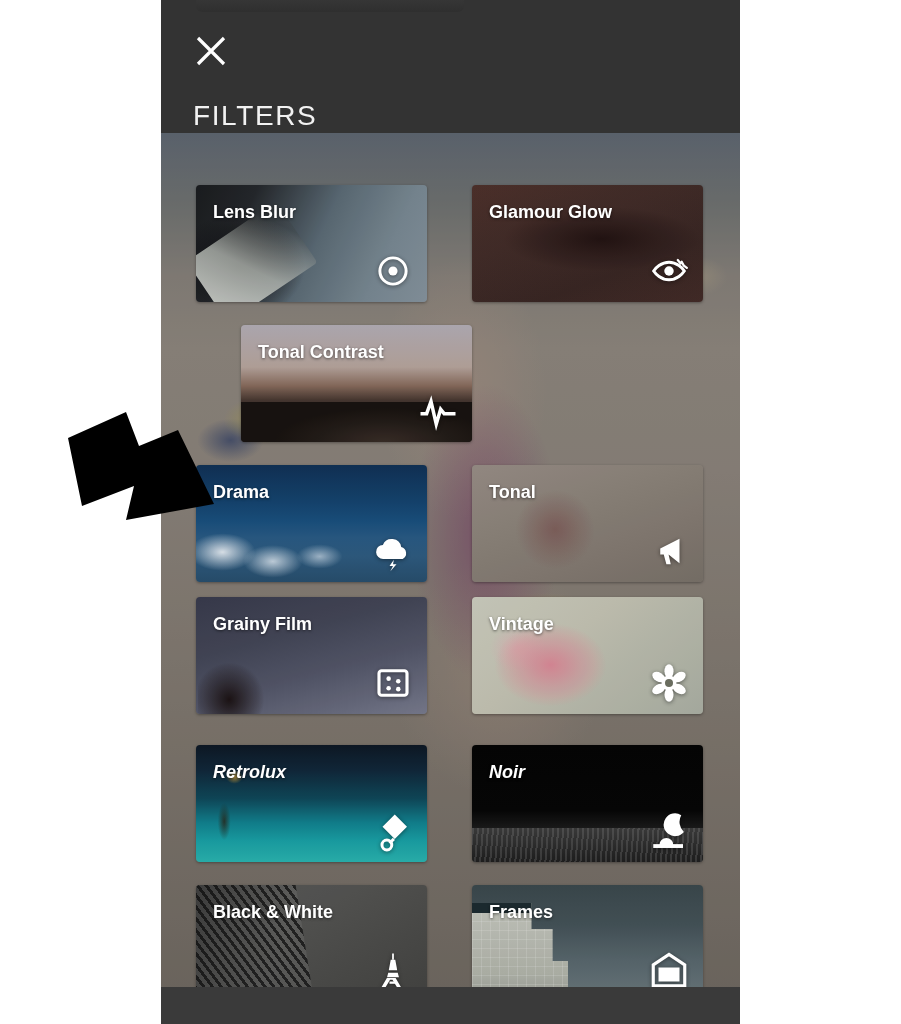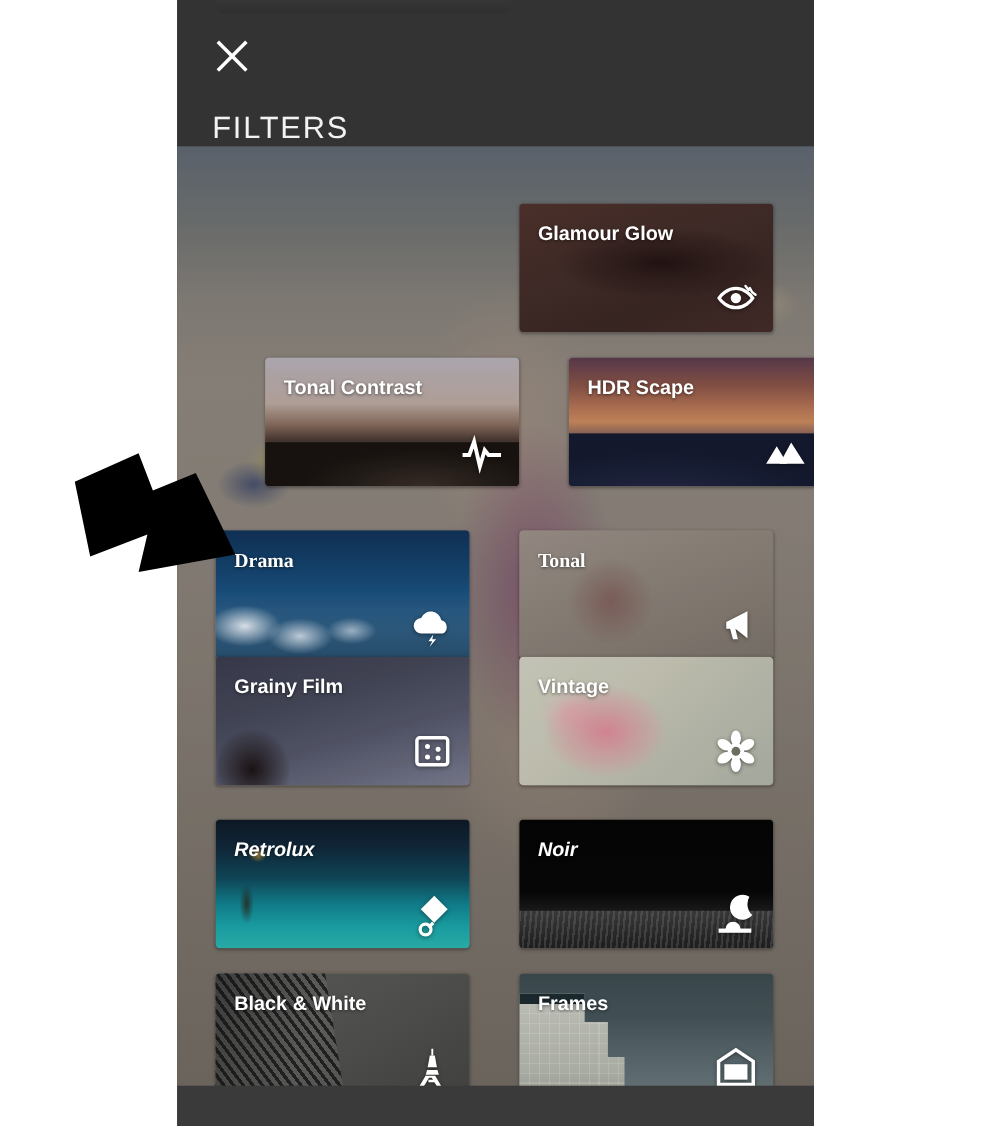--- a/index.html
+++ b/index.html
@@ -141,21 +141,21 @@
     z-index: 3;
     filter: drop-shadow(0 1px 2px rgba(0,0,0,0.45));
   }
   .tile .t-icon svg { display:block; width:42px; height:42px; fill:#ffffff; }
 
   
   .c0 { left: 35px; }
   .c1 { left: 311px; }
   .r0 { top: 52px; }
   .r1 { top: 192px; margin-left: 45px; }
-  .r2 { top: 349px; font-family: Liberation Serif, serif; }
+  .r2 { top: 332px; }
   .r3 { top: 464px; }
   .r4 { top: 612px; font-style: italic; }
   .r5 { top: 752px; }
 
   
   .th-lensblur {
     background:
       radial-gradient(ellipse 90px 70px at 18% 70%, rgba(15,15,18,0.95) 0%, rgba(15,15,18,0.25) 58%, rgba(15,15,18,0) 75%),
       linear-gradient(115deg, #1b1d20 0%, #26292d 22%, #5d6d78 52%, #7b8b95 78%, #8795a0 100%);
   }
@@ -305,20 +305,31 @@
       <svg viewBox="0 0 48 48" width="48" height="48" aria-hidden="true">
         <path d="M11 11 L37 37 M37 11 L11 37" stroke="#ffffff" stroke-width="3.2" fill="none" stroke-linecap="butt"></path>
       </svg>
     </div>
 
     <div id="filters-title">FILTERS</div>
   </div>
 
   <div id="grid">
 
+    <div class="tile c0 r0">
+      <div class="thumb th-lensblur"></div>
+      <div class="veil"></div>
+      <div class="t-label">Lens Blur</div>
+      <div class="t-icon">
+        <svg viewBox="0 0 48 48">
+            <circle cx="24" cy="24" r="15" fill="none" stroke="#fff" stroke-width="3.4"></circle>
+            <circle cx="24" cy="24" r="5.2"></circle>
+          </svg>
+      </div>
+    </div>
 
     <div class="tile c1 r0">
       <div class="thumb th-glamour"></div>
       <div class="veil"></div>
       <div class="t-label">Glamour Glow</div>
       <div class="t-icon">
         <svg viewBox="0 0 48 48">
           <path d="M24 14c-9 0-15.5 6.8-17.5 10 2 3.2 8.5 10 17.5 10s15.5-6.8 17.5-10C39.5 20.8 33 14 24 14z" fill="none" stroke="#fff" stroke-width="3.4"></path>
           <circle cx="24" cy="24" r="5.4"></circle>
           <path d="M34 11.5l3.2 4M38.5 13.5l2.4 4.4M41 17.8l3.4 2.6" stroke="#fff" stroke-width="2.6" stroke-linecap="round" fill="none"></path>
@@ -330,31 +341,20 @@
       <div class="thumb th-tonal"></div>
       <div class="veil"></div>
       <div class="t-label">Tonal Contrast</div>
       <div class="t-icon">
         <svg viewBox="0 0 48 48">
             <path d="M4 27h7l5-14 6 26 5-17 4 5h13" fill="none" stroke="#fff" stroke-width="4" stroke-linejoin="miter" stroke-linecap="butt"></path>
           </svg>
       </div>
     </div>
 
-    <div class="tile c1 r1">
-      <div class="thumb th-hdr"></div>
-      <div class="veil"></div>
-      <div class="t-label">HDR Scape</div>
-      <div class="t-icon">
-        <svg viewBox="0 0 48 48">
-            <path d="M4 36 L15 18 L26 36 Z"></path>
-            <path d="M18 36 L30 14 L44 36 Z"></path>
-          </svg>
-      </div>
-    </div>
 
     <div class="tile c0 r2">
       <div class="thumb th-drama"></div>
       <div class="veil"></div>
       <div class="t-label">Drama</div>
       <div class="t-icon">
         <svg viewBox="0 0 48 48">
           <path d="M13 33a8 8 0 0 1-.6-16 11 11 0 0 1 21 2.4A7.3 7.3 0 0 1 35 33Z"></path>
           <path d="M25 34 l-5 7 h4 l-3 6 7-8 h-4 z"></path>
         </svg>

